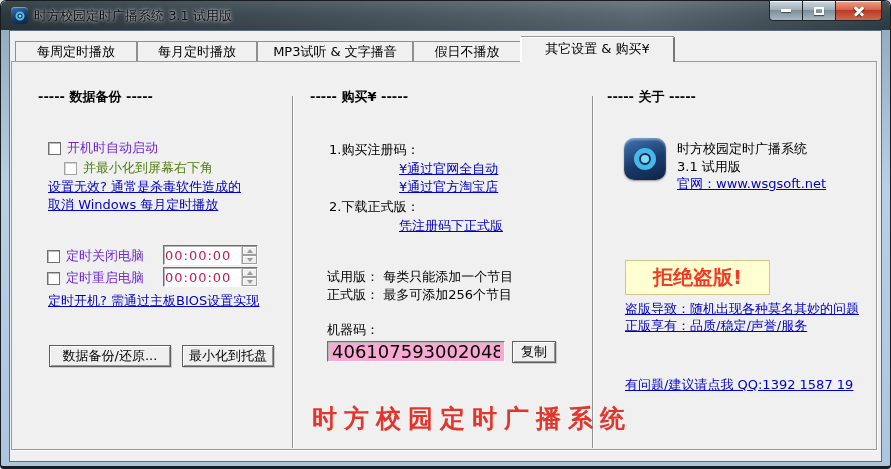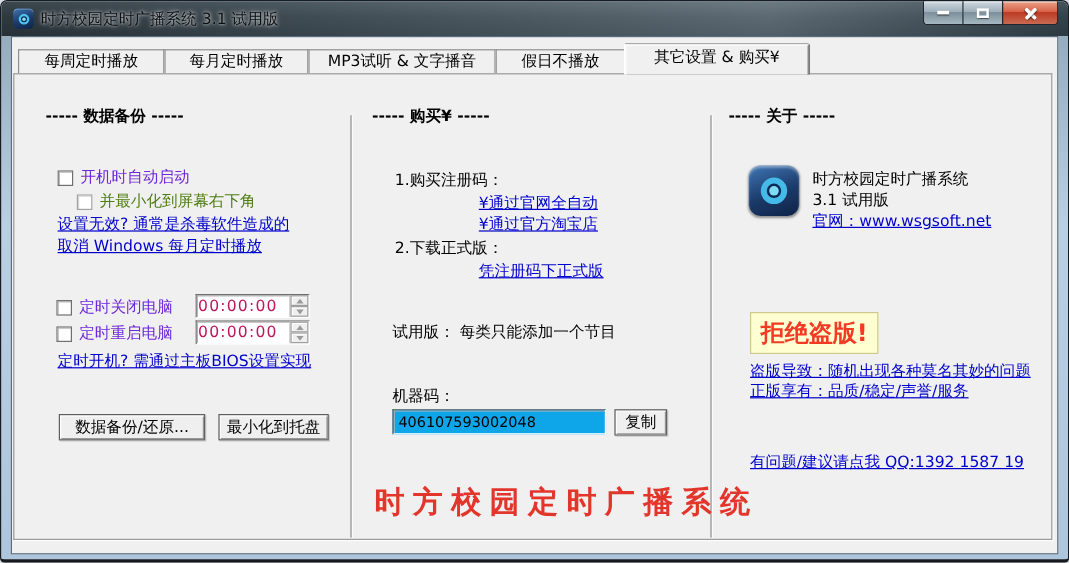--- a/index.html
+++ b/index.html
@@ -120,29 +120,29 @@
   .cbtn{
     position:absolute; background:#efefef; font-size:13px; color:#000;
     border:1px solid #5f5f5f;
     box-shadow:inset 1px 1px 0 #ffffff, inset -1px -1px 0 #969696, 1px 1px 0 rgba(0,0,0,.15);
     display:flex; align-items:center; justify-content:center; cursor:pointer; white-space:nowrap;
     font-family:"DejaVu Sans","Liberation Sans",sans-serif;
   }
 
   
   .mcinput{
-    position:absolute; background:#0ea5e9; border:1px solid; border-color:#6f6f6f #fff #fff #6f6f6f;
-    box-shadow:inset 1px 1px 0 #b5b5b5; font-size:12px; color:#000; padding:0 4px;
+    position:absolute; background:#f9a8d4; border:1px solid; border-color:#6f6f6f #fff #fff #6f6f6f;
+    box-shadow:inset 1px 1px 0 #b5b5b5; font-size:18px; color:#000; padding:0 4px;
     font-family:"DejaVu Sans","Liberation Sans",sans-serif;
   }
 
   
   .banner{
     position:absolute; background:#ffffd2; border:1px solid #cfc98f;
-    color:#f23a24; font-size:20px; font-weight:bold; padding:3px 8px; white-space:nowrap;
+    color:#f23a24; font-size:20px; font-weight:bold; padding:3px 27px; white-space:nowrap;
   }
   .brand{
     position:absolute; color:#e2352b; font-size:25px; font-weight:bold;
     font-family:"DejaVu Serif","Liberation Serif",serif; letter-spacing:7px; white-space:nowrap;
   }
   .about-line{ position:absolute; font-size:13px; color:#000; white-space:nowrap; }
 </style>
 </head>
 <body>
 
@@ -236,20 +236,21 @@
 
       <div class="txt hdr" style="left:298px; top:26px;">----- 购买¥ -----</div>
 
       <div class="txt" style="left:317px; top:79px;">1.购买注册码：</div>
       <a class="lnk" style="left:387px; top:98px;">¥通过官网全自动</a>
       <a class="lnk" style="left:387px; top:116px;">¥通过官方淘宝店</a>
       <div class="txt" style="left:317px; top:136px;">2.下载正式版：</div>
       <a class="lnk" style="left:387px; top:155px;">凭注册码下正式版</a>
 
       <div class="txt" style="left:315px; top:206px;">试用版： 每类只能添加一个节目</div>
+      <div class="txt" style="left:315px; top:224px;">正式版： 最多可添加256个节目</div>
 
       <div class="txt" style="left:315px; top:259px;">机器码：</div>
       <input class="mcinput" style="left: 315px; top: 279px; width: 178px; height: 21px;" value="406107593002048">
       <button class="cbtn" style="left:500px; top:279px; width:44px; height:22px;">复制</button>
 
       <div class="brand" style="left:300px; top:340px;">时方校园定时广播系统</div>
 
       <div class="txt hdr" style="left:595px; top:26px;">----- 关于 -----</div>
 
       <span class="applogo big" style="position:absolute; left:612px; top:76px;">

